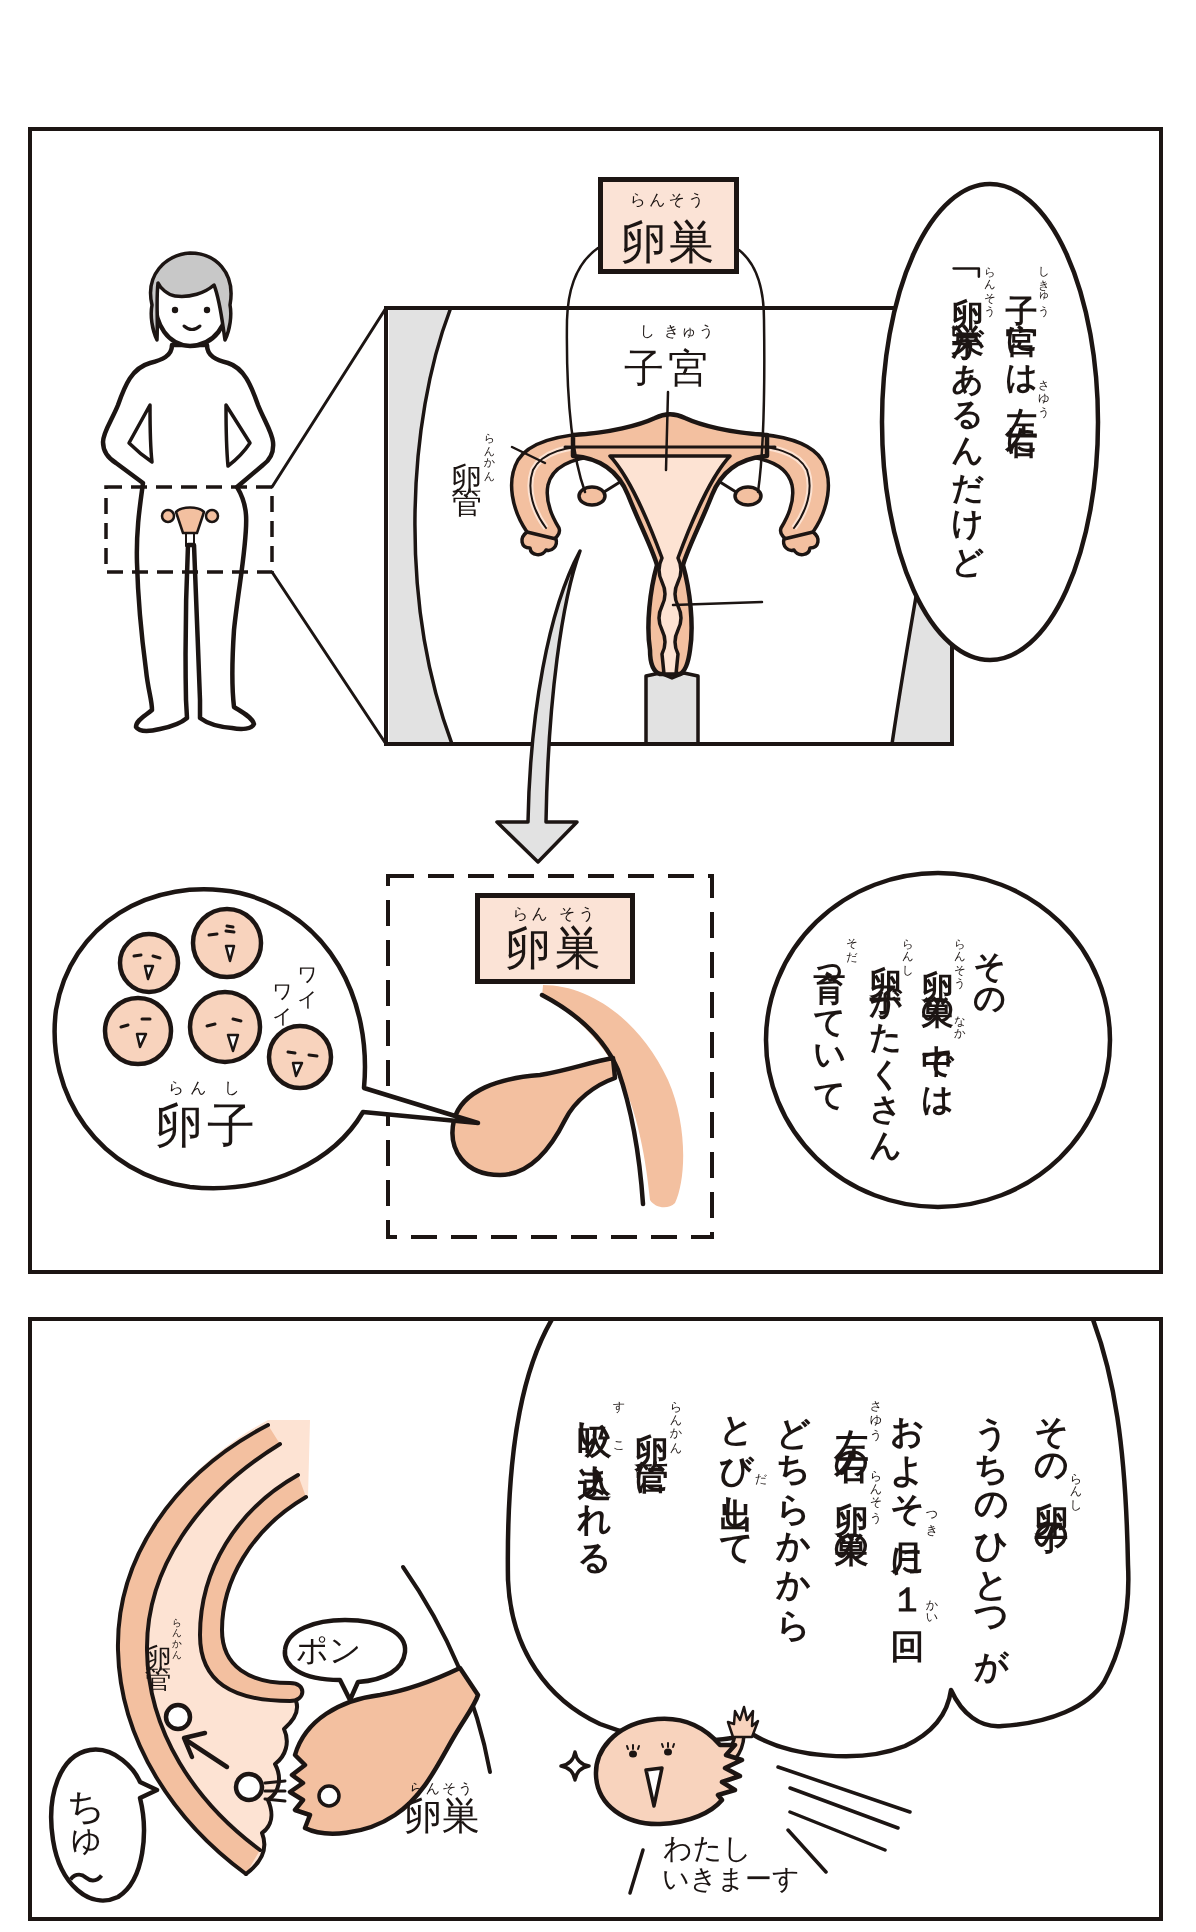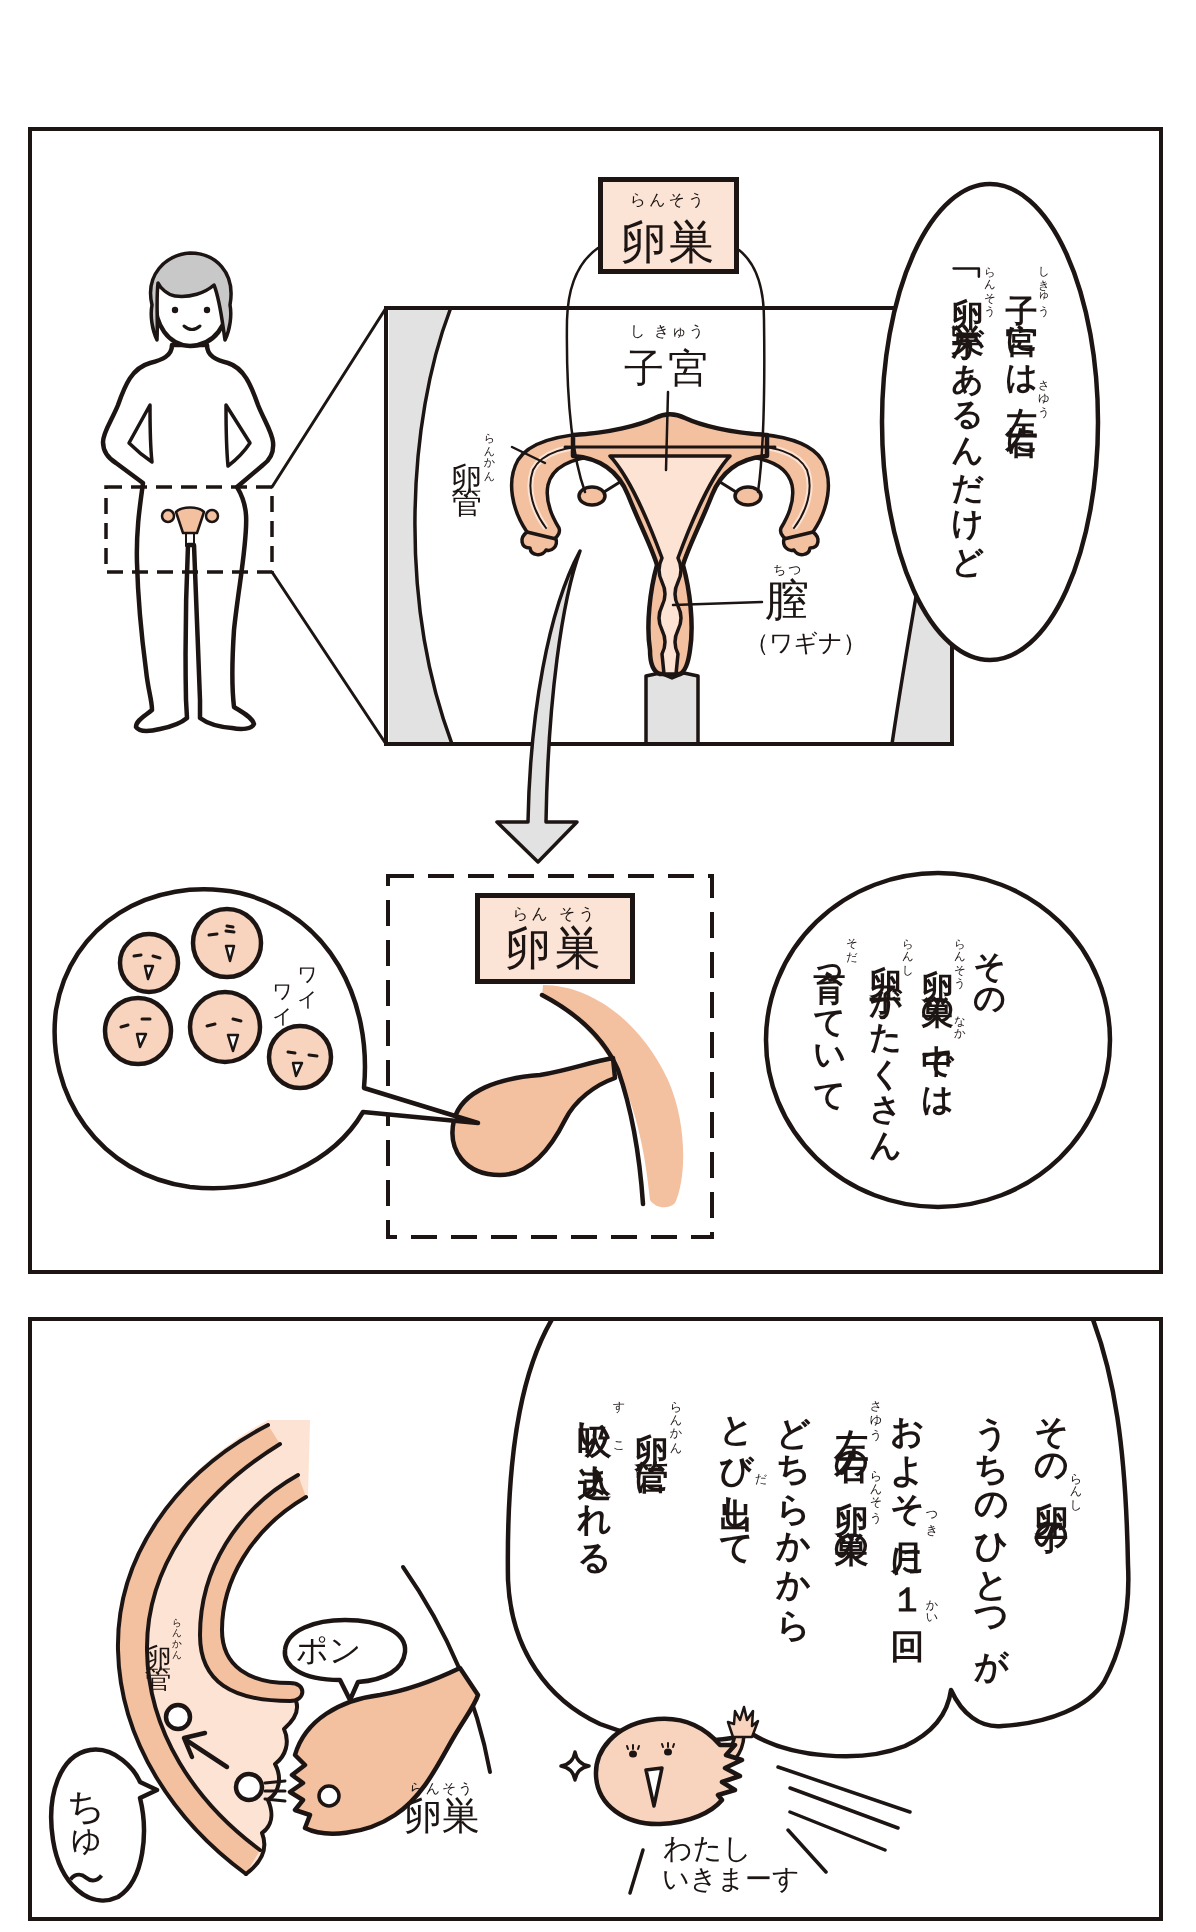--- a/index.html
+++ b/index.html
@@ -143,39 +143,38 @@
     </div>
 
     <div class="vcol t32" style="left:1006px;top:258px;">
       <ruby><span>子宮</span><rt>しきゅう</rt></ruby><span>には</span><ruby><span>左右</span><rt>さゆう</rt></ruby><span>に</span>
     </div>
     <div class="vcol t32" style="left:952px;top:258px;">
       <span>「</span><ruby><span>卵巣</span><rt>らんそう</rt></ruby><span>」があるんだけど</span>
     </div>
 
     <div class="abs" style="left:620px;top:324px;width:96px;height:66px;">
-      <span class="abs center" style="top:0;font-size:15px;line-height:15px;letter-spacing:2px;">し きゅう</span>
+      <span class="abs center" style="top:0;font-size:15px;line-height:15px;letter-spacing:2px;text-align:right;">し きゅう</span>
       <span class="abs center" style="top:24px;font-size:40px;line-height:40px;letter-spacing:4px;">子宮</span>
     </div>
     <div class="vcol" style="left:451px;top:425px;font-size:31px;line-height:31px;font-weight:normal;">
       <ruby><span>卵管</span><rt>らんかん</rt></ruby>
-    </div>
-    <div class="abs" style="left:745px;top:563px;width:100px;height:96px;">
-      <span class="abs" style="left:28px;top:0;font-size:13px;line-height:13px;letter-spacing:2px;">ちつ</span>
-      <span class="abs" style="left:20px;top:15px;font-size:44px;line-height:44px;">膣</span>
-      <span class="abs" style="left:0;top:68px;font-size:24px;line-height:24px;">（ワギナ）</span>
     </div>
 
     <div class="callout" style="left:475px;top:893px;width:160px;height:91px;">
       <span class="abs center" style="top:8px;font-size:16px;line-height:16px;letter-spacing:3px;">らん そう</span>
       <span class="abs center" style="top:27px;font-size:46px;line-height:46px;letter-spacing:4px;">卵巣</span>
     </div>
 
     <div class="vcol t20" style="left:298px;top:953px;">ワイ</div>
     <div class="vcol t20" style="left:273px;top:970px;">ワイ</div>
+    <div class="abs" style="left:140px;top:1080px;width:134px;height:72px;">
+      <span class="abs center" style="top:0;font-size:16px;line-height:16px;letter-spacing:6px;">らん し</span>
+      <span class="abs center" style="top:21px;font-size:48px;line-height:48px;letter-spacing:4px;">卵子</span>
+    </div>
 
     <div class="vcol t32" style="left:974px;top:930px;">
       <span>その</span>
     </div>
     <div class="vcol t32" style="left:922px;top:930px;">
       <ruby><span>卵巣</span><rt>らんそう</rt></ruby><span>の</span><ruby><span>中</span><rt>なか</rt></ruby><span>では</span>
     </div>
     <div class="vcol t32" style="left:870px;top:930px;">
       <ruby><span>卵子</span><rt>らんし</rt></ruby><span>がたくさん</span>
     </div>

